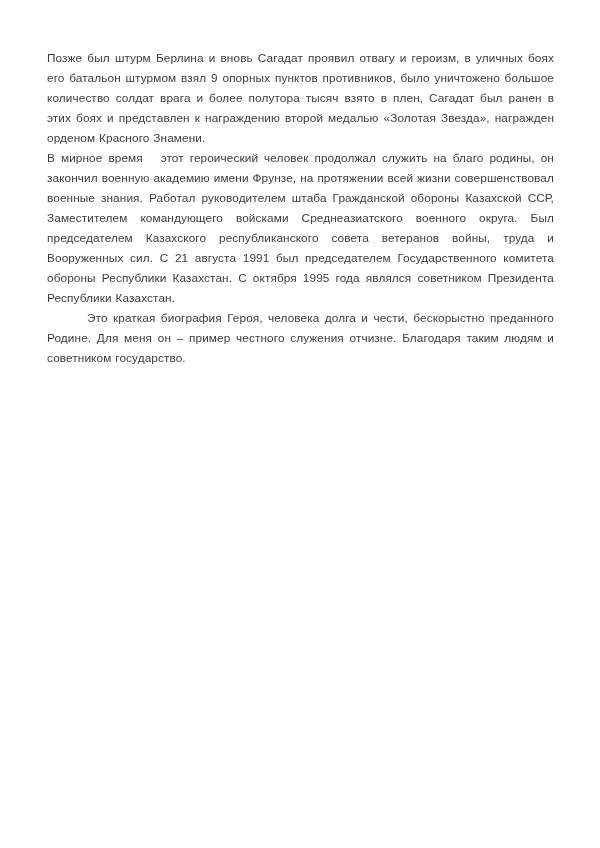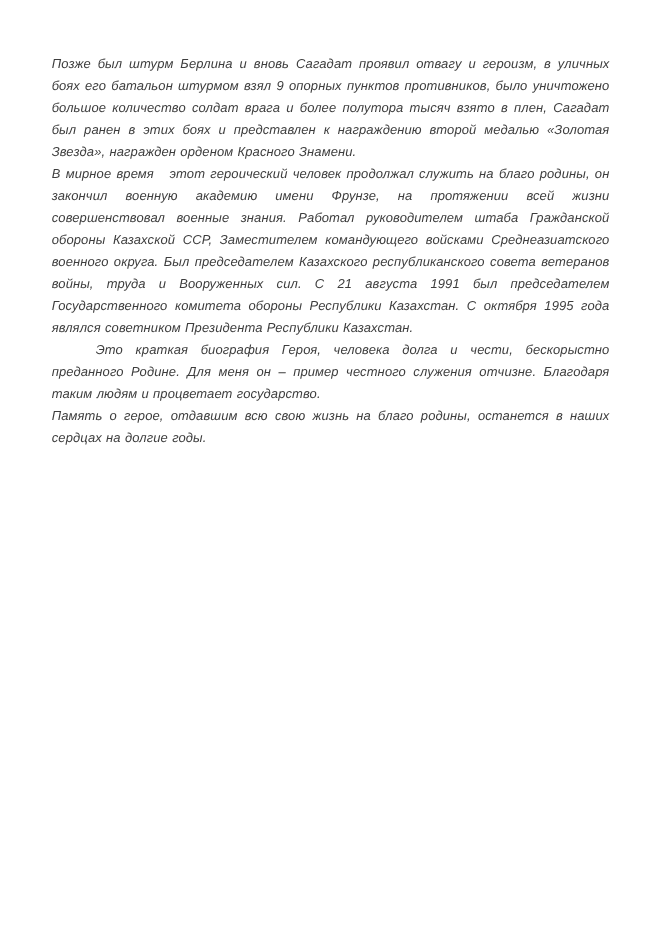--- a/index.html
+++ b/index.html
@@ -12,36 +12,34 @@
     height: 848px;
     overflow: hidden;
     font-family: "Liberation Sans", "DejaVu Sans", sans-serif;
   }
   .page {
     box-sizing: border-box;
     width: 600px;
     height: 848px;
     background: #ffffff;
     padding: 48px 46px 0 47px;
-    font-style: italic;
   }
   .page p {
     margin: 0;
     color: #3d3d3d;
     font-size: 11.8px;
     line-height: 20px;
     text-align: justify;
     letter-spacing: 0.1px;
     word-spacing: 0.5px;
   }
   .page p.indent-first {
     text-indent: 40px;
   }
 </style>
 </head>
 <body>
 
 <div class="page">
   <p>Позже был штурм Берлина и вновь Сагадат проявил отвагу и героизм, в уличных боях его батальон штурмом взял 9 опорных пунктов противников, было уничтожено большое количество солдат врага и более полутора тысяч взято в плен, Сагадат был ранен в этих боях и представлен к награждению второй медалью «Золотая Звезда», награжден орденом Красного Знамени.</p>
   <p>В мирное время&nbsp;&nbsp; этот героический человек продолжал служить на благо родины, он закончил военную академию имени Фрунзе, на протяжении всей жизни совершенствовал военные знания. Работал руководителем штаба Гражданской обороны Казахской ССР, Заместителем командующего войсками Среднеазиатского военного округа. Был председателем Казахского республиканского совета ветеранов войны, труда и Вооруженных сил. С 21 августа 1991 был председателем Государственного комитета обороны Республики Казахстан. С октября 1995 года являлся советником Президента Республики Казахстан.</p>
-  <p class="indent-first">Это краткая биография Героя, человека долга и чести, бескорыстно преданного Родине. Для меня он – пример честного служения отчизне. Благодаря таким людям и процветает государство.</p>
-  <p>Память о герое, отдавшим всю свою жизнь на благо родины, останется в наших сердцах на долгие годы.</p>
+  <p class="indent-first">Это краткая биография Героя, человека долга и чести, бескорыстно преданного Родине. Для меня он – пример честного служения отчизне. Благодаря таким людям и советником государство.</p>
 </div>
 
 </body></html>

